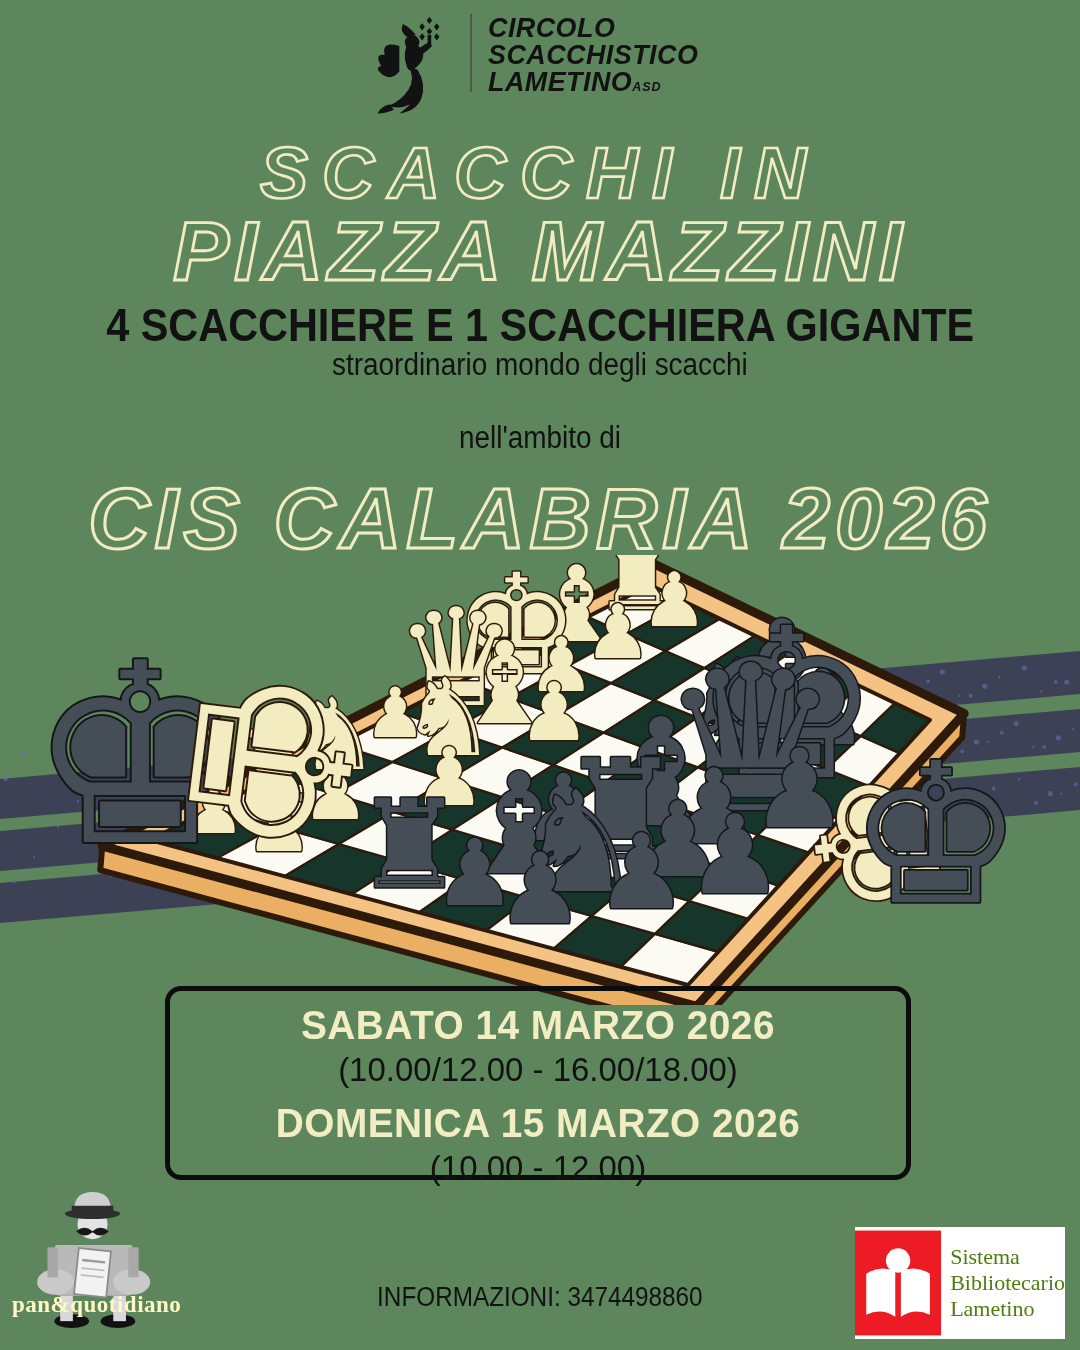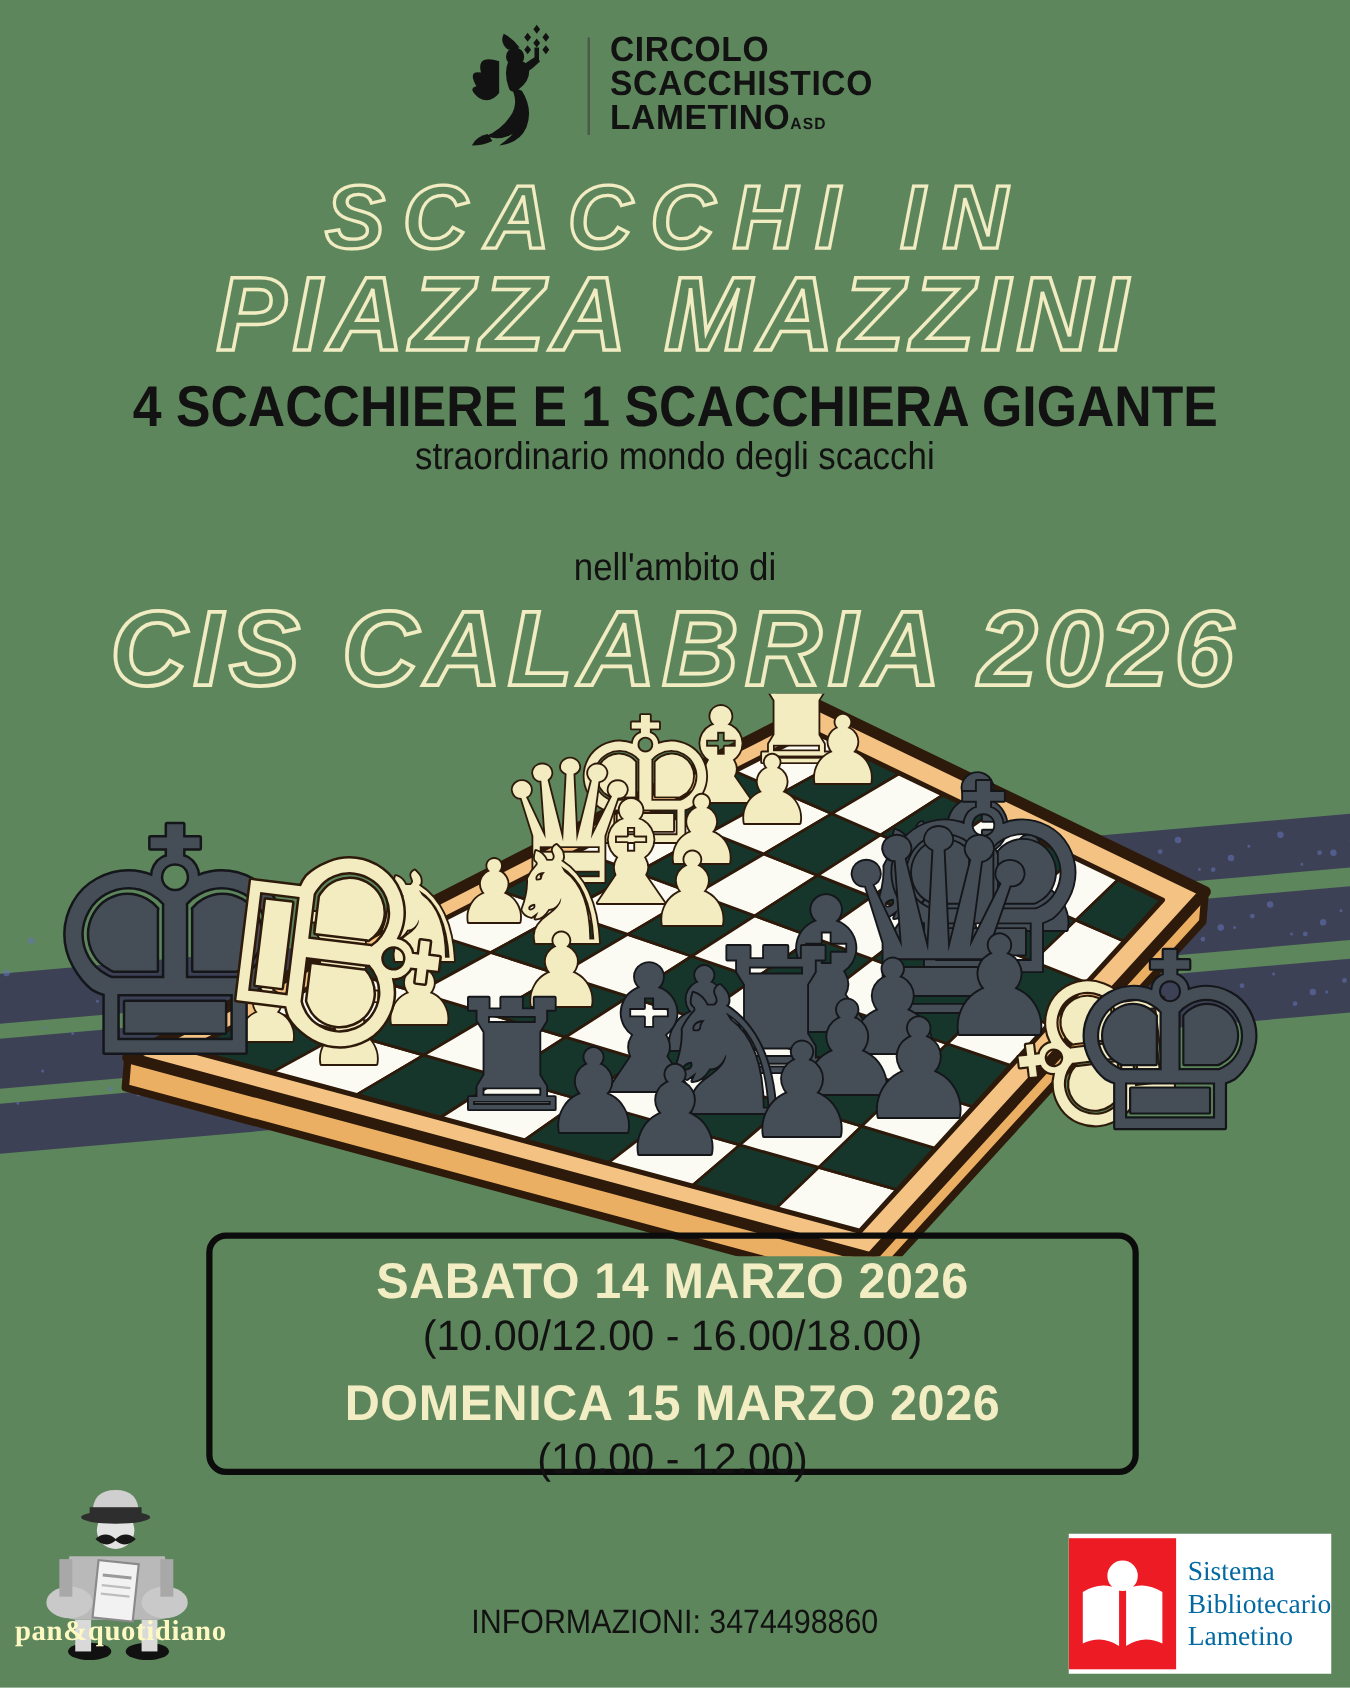--- a/index.html
+++ b/index.html
@@ -3,50 +3,50 @@
 <meta charset="utf-8">
 <style>
   html,body{margin:0;padding:0;}
   .poster{
     position:relative;width:1080px;height:1350px;overflow:hidden;
     background:#5e865c;
     font-family:"Liberation Sans",sans-serif;
   }
   .abs{position:absolute;}
   
-  .logo-row{top:14px;left:0;width:1080px;height:110px;display:flex;align-items:center;justify-content:center;gap:16px;}
+  .logo-row{top:14px;left:0;width:1080px;height:110px;display:flex;align-items:flex-start;justify-content:center;gap:16px;font-style:italic;}
   .logo-text{color:#121212;font-weight:800;font-size:28px;line-height:27px;letter-spacing:.5px;transform:scaleX(.96);transform-origin:left center;}
   .logo-text .asd{font-size:13px;letter-spacing:1px;}
   .logo-divider{width:2px;height:78px;background:#4d5a49;}
   
   .center-svg{left:0;width:1080px;}
   
   .cond{color:#121212;text-align:center;width:1080px;left:0;}
   .cond .inner{display:inline-block;transform:scaleX(.9);transform-origin:center;}
   .h-gigante{top:298px;font-size:46px;font-weight:600;letter-spacing:0;}
   .h-body{top:348px;font-size:31px;line-height:33px;font-weight:400;}
-  .h-ambito{top:436px;font-size:31px;font-weight:400;}
+  .h-ambito{top:420px;font-size:31px;font-weight:400;}
   .h-info{top:1282px;font-size:27px;font-weight:500;}
   
   .sched{left:165px;top:986px;width:746px;height:194px;border:5px solid #0c0c0c;border-radius:16px;
          box-sizing:border-box;text-align:center;padding-top:12px;z-index:3;}
   .sched .day{color:#f3edc4;font-weight:800;font-size:40px;letter-spacing:.5px;transform:scaleX(.97);}
   .sched .hours{color:#121212;font-weight:500;font-size:34px;margin-top:2px;transform:scaleX(.97);}
   .sched .day2{margin-top:12px;}
   
   #illu{top:555px;left:0;width:1080px;height:450px;z-index:2;}
   
   .press{left:10px;top:1185px;width:165px;height:150px;}
   .press-caption{left:12px;top:1292px;width:170px;color:#fef9c3;font-family:"Liberation Serif",serif;
                  font-weight:700;font-size:23px;letter-spacing:.5px;}
   
   .biblio{left:855px;top:1227px;width:210px;height:112px;background:#ffffff;display:flex;}
   .biblio .mark{width:92px;height:112px;flex:0 0 aupx;}
   .biblio .txt{flex:1;display:flex;flex-direction:column;justify-content:center;padding-left:9px;
-               font-family:"Liberation Serif",serif;font-size:22px;line-height:26px;color:#0369a1;}
+               font-family:"Liberation Serif",serif;font-size:22px;line-height:26px;color:#4d7c0f;}
 </style>
 </head>
 <body>
 
 <div class="poster">
 
   <div class="abs logo-row">
     <svg width="82" height="104" viewBox="0 0 90 112">
       <g fill="#121212">
 

